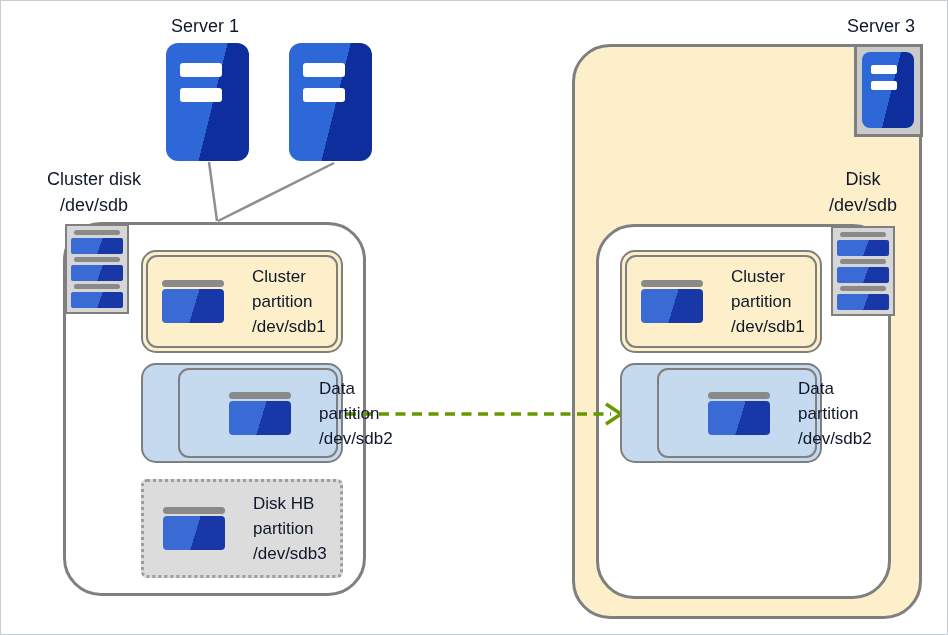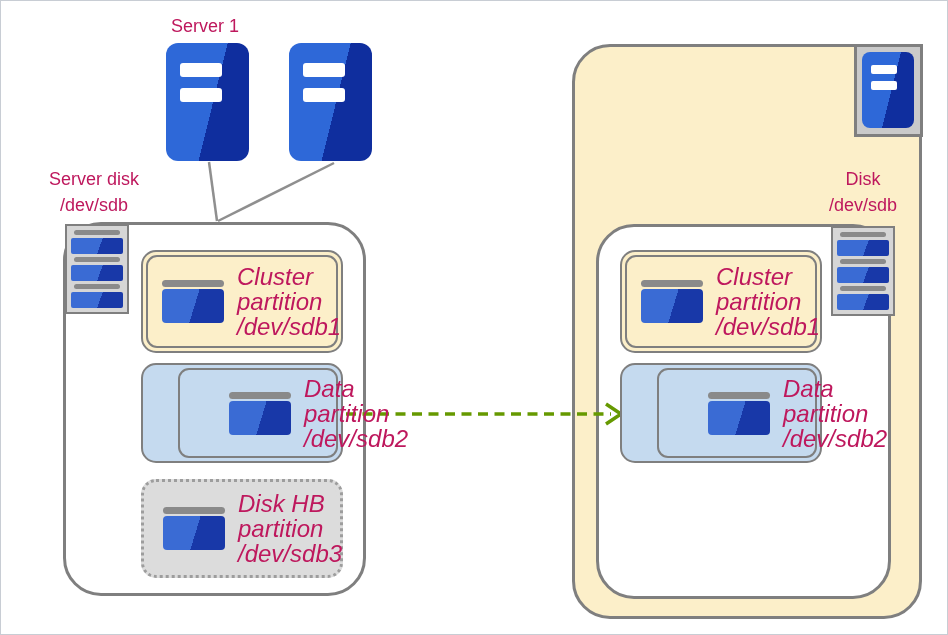--- a/index.html
+++ b/index.html
@@ -1,19 +1,19 @@
 <!DOCTYPE html>
 <html><head>
 <meta charset="utf-8">
 <style>
   html,body{margin:0;padding:0;background:#fff;}
   .canvas{
     position:relative;width:946px;height:633px;
     border:1px solid #c8cdd4;background:#ffffff;
-    font-family:"Liberation Sans",sans-serif;color:#be185d;overflow:hidden;
+    font-family:"Liberation Sans",sans-serif;color:#0f172a;overflow:hidden;
   }
   
   .container{position:absolute;box-sizing:border-box;border:3px solid #7f7f7f;border-radius:38px;z-index:1;}
   .c-left{left:62px;top:221px;width:303px;height:374px;background:#ffffff;}
   .c-tan{left:571px;top:43px;width:350px;height:575px;background:#FCEFC9;}
   .c-rwhite{left:595px;top:223px;width:295px;height:375px;background:#ffffff;}
   
   .overlay{position:absolute;left:0;top:0;z-index:2;pointer-events:none;}
   
   .lbl{position:absolute;font-size:18px;line-height:26px;text-align:center;z-index:4;}
@@ -29,21 +29,21 @@
   .pbox .inner{box-sizing:border-box;width:100%;height:100%;border:2px solid #7f7f7f;border-radius:11px;display:flex;align-items:center;}
   .pbox.dotted{border:3px dotted #9d9d9d;}
   .pbox.dotted .inner{border-color:transparent;}
   .f-tan,.f-tan .inner{background:#FCEFC9;}
   .f-blue,.f-blue .inner{background:#C5DAEF;padding-left:35px;}
   .f-gray,.f-gray .inner{background:#DCDCDC;}
   .picon{margin-left:14px;flex:none;}
   .picon .cap{width:62px;height:7px;background:#8a8a8a;border-radius:3.5px;}
   .picon .pbody{width:62px;height:34px;margin-top:2px;border-radius:4px;
     background:linear-gradient(107deg,#3A6BD4 52%,#1838A8 52%);}
-  .ptext{margin-left:13px;font-size:24px;line-height:25px;font-style:italic;}
+  .ptext{margin-left:28px;font-size:17px;line-height:25px;}
   .ptext span{display:block;}
   
   .server{position:absolute;width:83px;height:118px;border-radius:12px;z-index:4;
     background:linear-gradient(104deg,#2E68D8 55%,#0F2E9E 55%);}
   .server .bar{position:absolute;left:14px;width:42px;height:14px;background:#fff;border-radius:3px;}
   .server .b1{top:20px;}
   .server .b2{top:45px;}
   .s1{left:165px;top:42px;}
   .s2{left:288px;top:42px;}
   
@@ -73,38 +73,39 @@
   <div class="container c-left"></div>
 
   <svg class="overlay" width="946" height="633" viewBox="0 0 946 633">
     <line x1="208" y1="161" x2="216" y2="220" stroke="#8f8f8f" stroke-width="2.5"></line>
     <line x1="333" y1="162" x2="217" y2="220" stroke="#8f8f8f" stroke-width="2.5"></line>
     <line x1="345" y1="413" x2="610" y2="413" stroke="#669900" stroke-width="3.5" stroke-dasharray="10 6.5"></line>
     <path d="M605 403 L620 413 L605 423" fill="none" stroke="#669900" stroke-width="3.5"></path>
   </svg>
 
   <div class="lbl l-server1">Server 1</div>
+  <div class="lbl l-server3">Server 3</div>
 
   <div class="server s1">
     <div class="bar b1"></div>
     <div class="bar b2"></div>
   </div>
   <div class="server s2">
     <div class="bar b1"></div>
     <div class="bar b2"></div>
   </div>
   <div class="s3frame">
     <div class="server">
       <div class="bar b1"></div>
       <div class="bar b2"></div>
     </div>
   </div>
 
   <div class="lbl l-shared">
-    <span>Server disk</span>
+    <span>Cluster disk</span>
     <span>/dev/sdb</span>
   </div>
   <div class="lbl l-disk">
     <span>Disk</span>
     <span>/dev/sdb</span>
   </div>
 
   <div class="disk d-left">
     <div class="thin"></div>
     <div class="blue"></div>
@@ -143,21 +144,21 @@
           <div class="pbody"></div>
       </div>
       <div class="ptext">
         <span>Data</span>
         <span>partition</span>
         <span>/dev/sdb2</span>
       </div>
     </div>
   </div>
 
-  <div class="pbox dotted f-gray" style="left:140px;top:478px;width:202px;height:99px;">
+  <div class="pbox dotted f-gray" style="left:140px;top:478px;width:202px;height:99px;border-radius:6px;">
     <div class="inner">
       <div class="picon">
         <div class="cap"></div>
           <div class="pbody"></div>
       </div>
       <div class="ptext">
         <span>Disk HB</span>
         <span>partition</span>
         <span>/dev/sdb3</span>
       </div>

